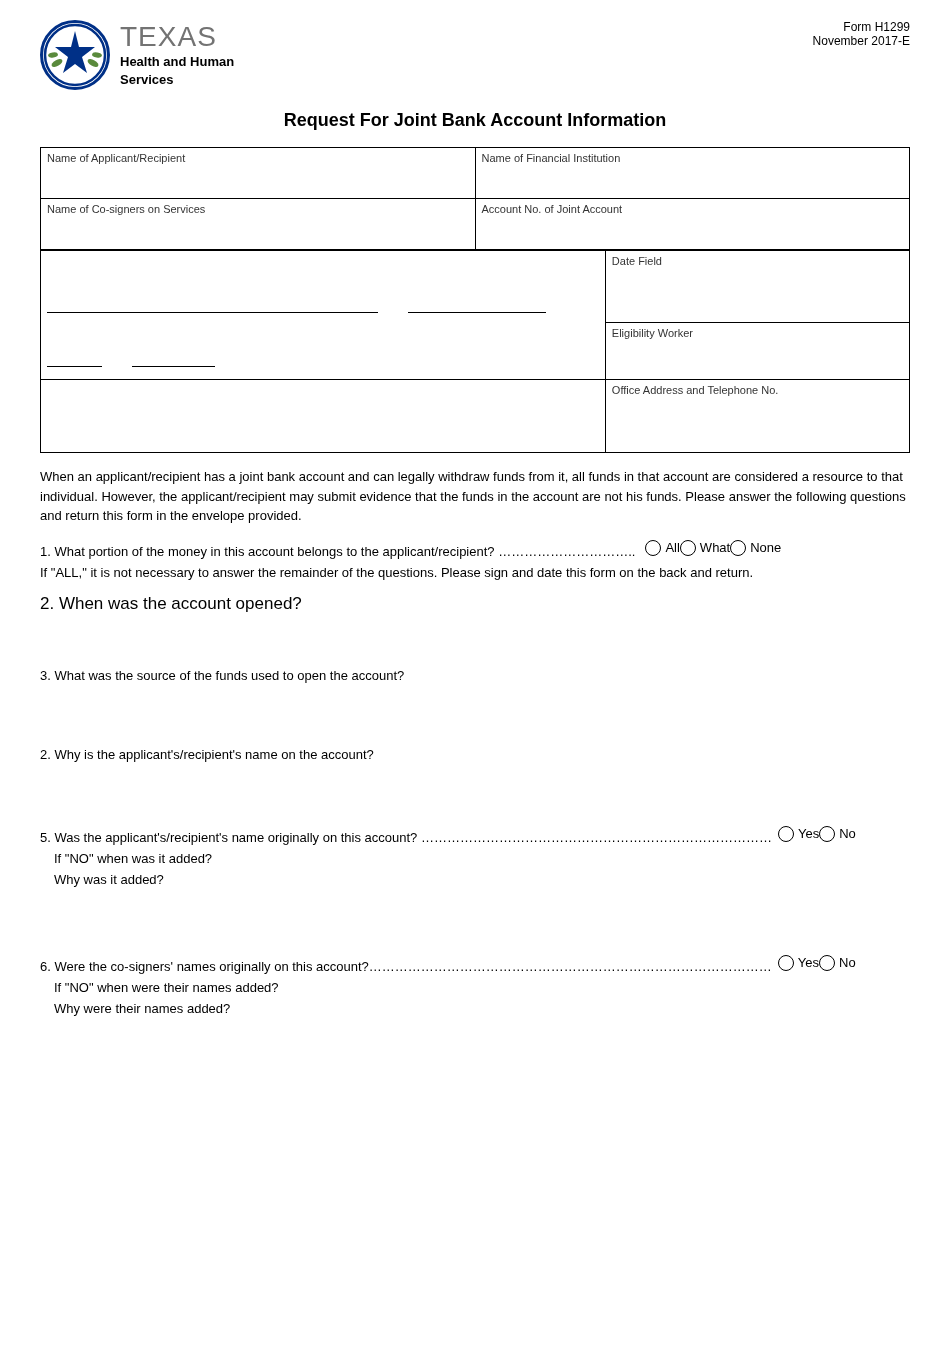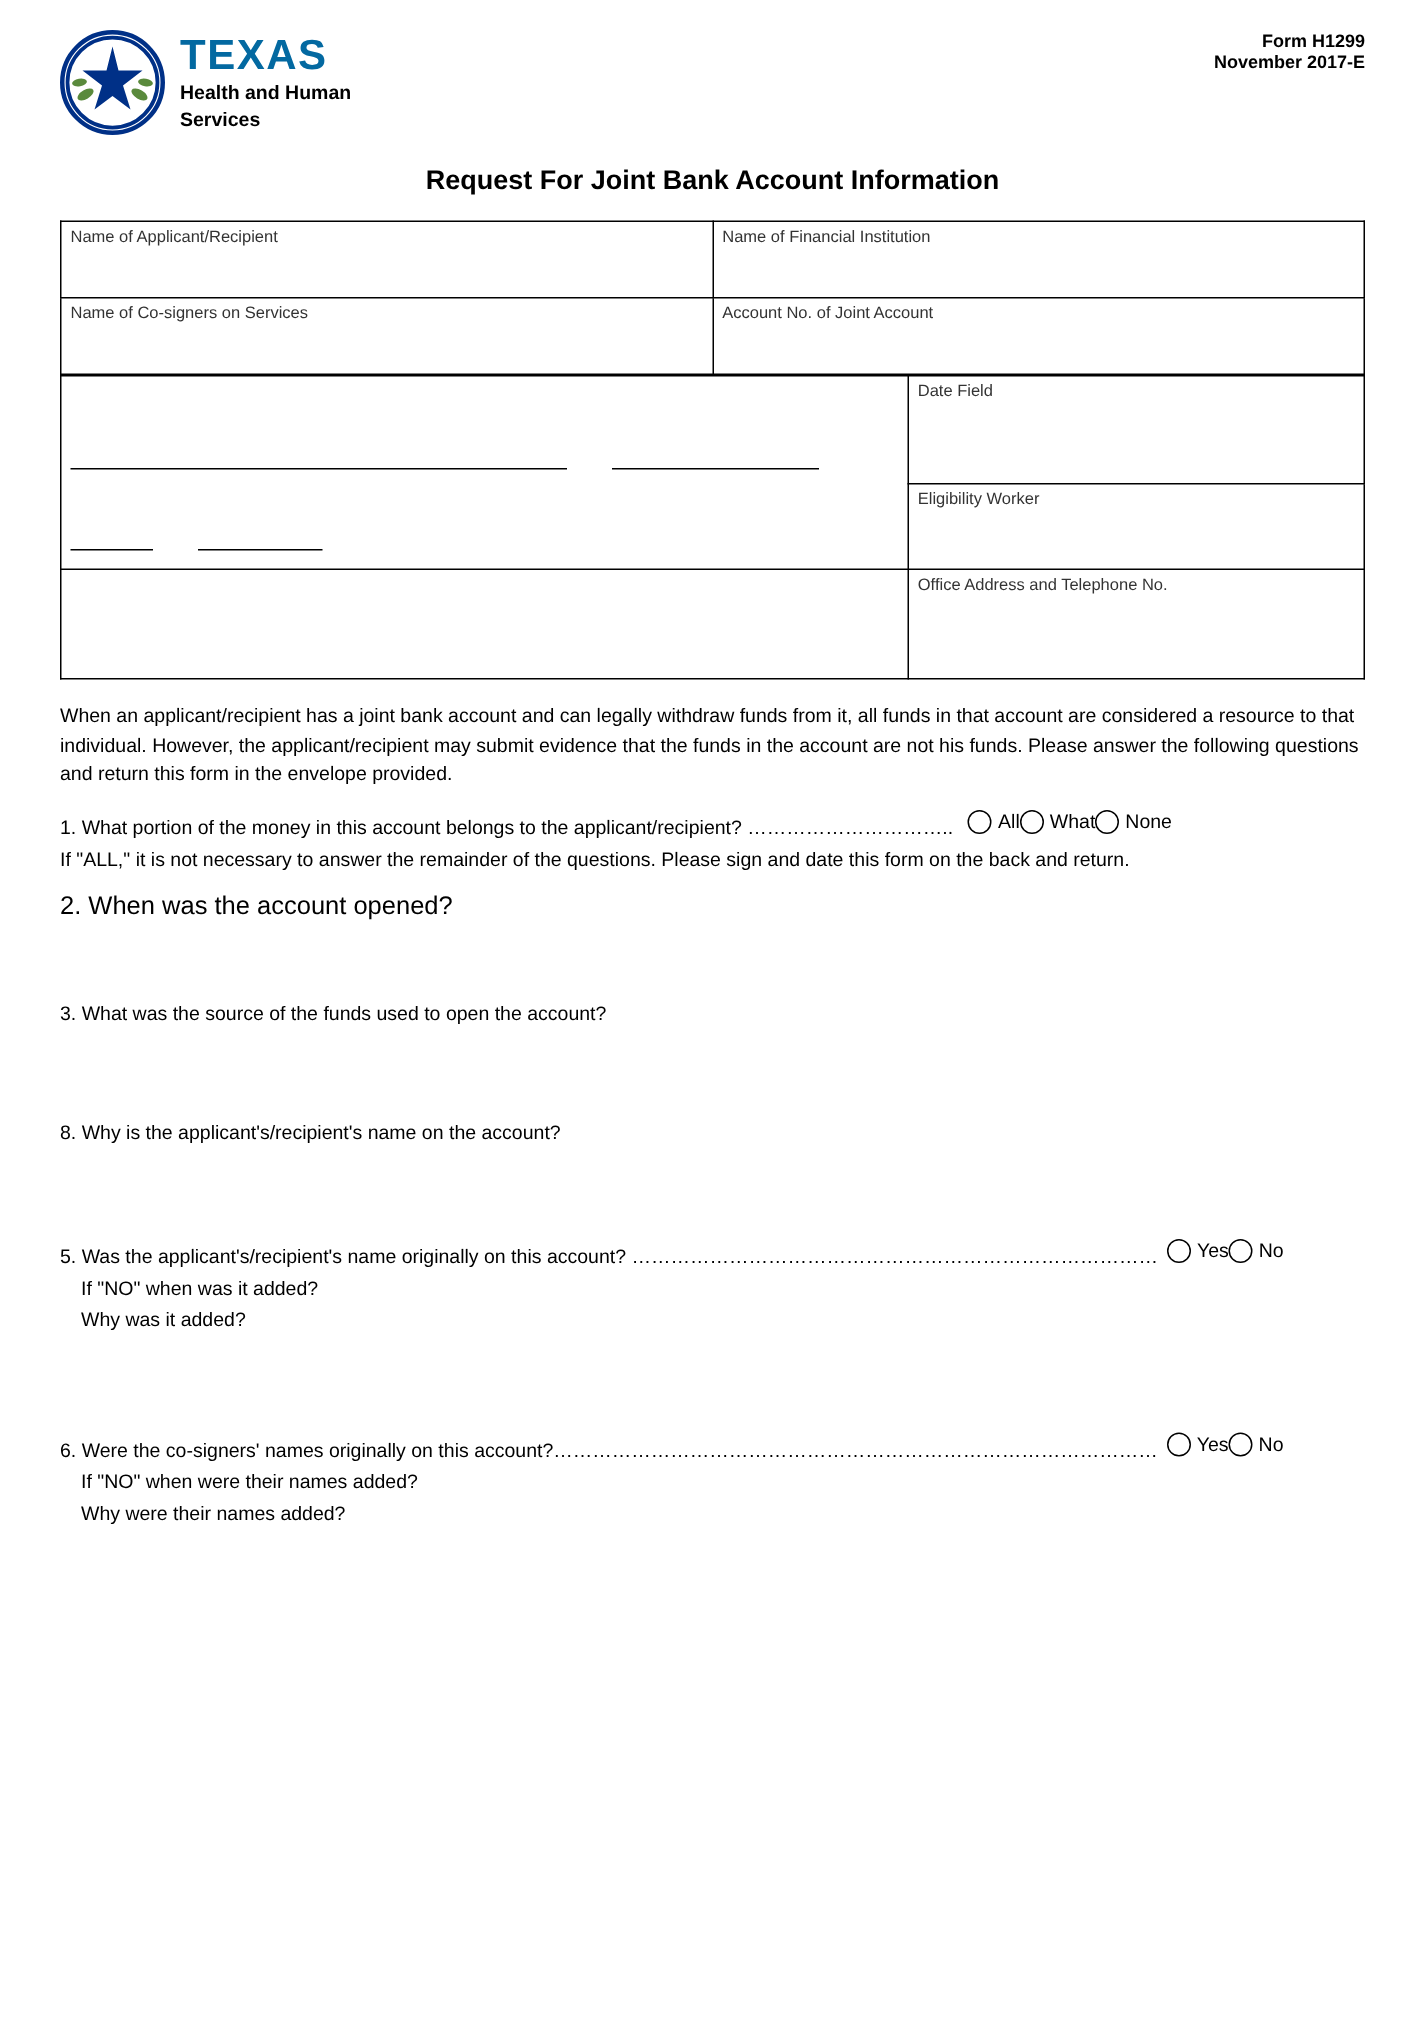--- a/index.html
+++ b/index.html
@@ -35,34 +35,34 @@
       justify-content: center;
       overflow: hidden;
       flex-shrink: 0;
     }
     .logo-text-block {
       display: flex;
       flex-direction: column;
     }
     .logo-texas {
       font-size: 28px;
-      font-weight: bold;
-      color: #0369a1;
+      font-weight: normal;
+      color: #737373;
       letter-spacing: 1px;
     }
     .logo-subtitle {
       font-size: 13px;
       color: #000000;
       font-weight: bold;
       line-height: 1.4;
     }
     .form-info {
       text-align: right;
       font-size: 12px;
-      font-weight: bold;
+      font-weight: normal;
     }
 
     
     .page-title {
       text-align: center;
       font-size: 18px;
       font-weight: bold;
       margin-bottom: 16px;
     }
 
@@ -274,21 +274,21 @@
   <div style="font-size:17px;">2. When was the account opened?</div>
   <div class="answer-area"></div>
 </div>
 
 <div class="q-block">
   <div style="font-size:13px;">3. What was the source of the funds used to open the account?</div>
   <div class="answer-area" style="min-height:50px;"></div>
 </div>
 
 <div class="q-block">
-  <div style="font-size:13px;">8. Why is the applicant's/recipient's name on the account?</div>
+  <div style="font-size:13px;">2. Why is the applicant's/recipient's name on the account?</div>
   <div class="answer-area" style="min-height:50px;"></div>
 </div>
 
 <div class="q-block">
   <div class="q-inline">
     <span style="font-size:13px; white-space:nowrap;">5. Was the applicant's/recipient's name originally on this account? ………………………………………………………………………</span>
     <span style="display:inline-block; width:6px;"></span>
     <div class="radio-group">
       <div class="radio-option">
         <span class="radio-circle"></span>

